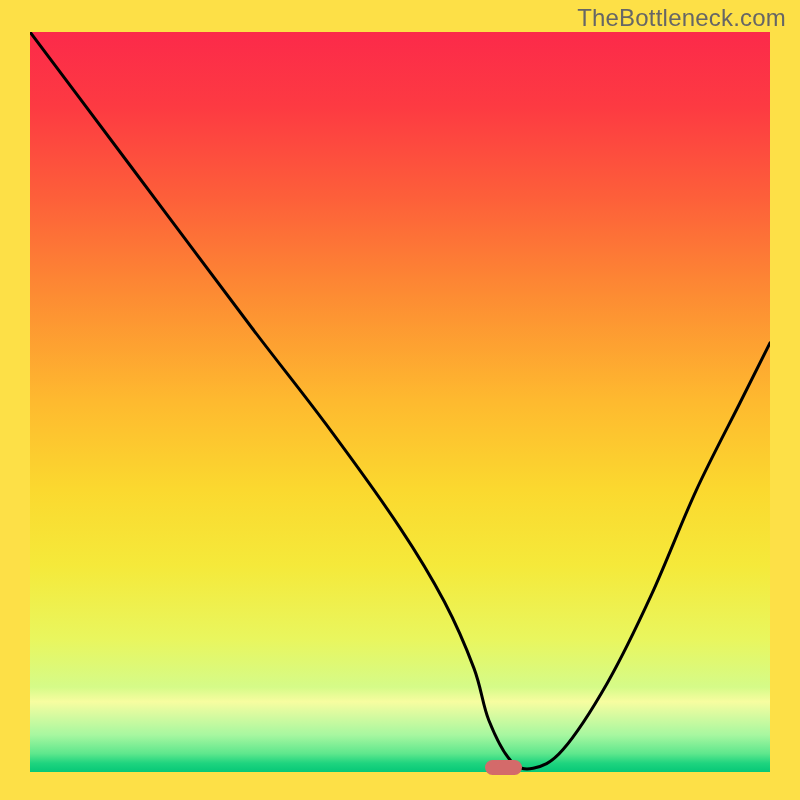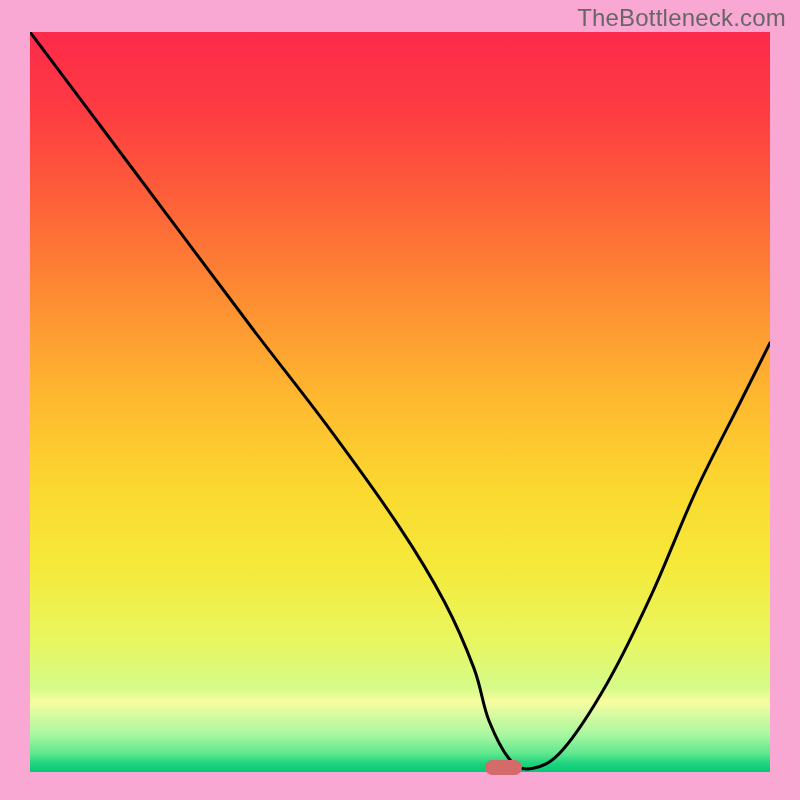--- a/index.html
+++ b/index.html
@@ -7,21 +7,21 @@
     padding: 0;
     width: 800px;
     height: 800px;
     background: #000;
     overflow: hidden;
   }
   .frame {
     position: relative;
     width: 800px;
     height: 800px;
-    background: #f9a8d4;
+    background: #fde047;
   }
   .watermark {
     position: absolute;
     top: 4px;
     right: 14px;
     font-family: Arial, Helvetica, sans-serif;
     font-size: 24px;
     font-weight: 400;
     color: #666;
     letter-spacing: 0.2px;

